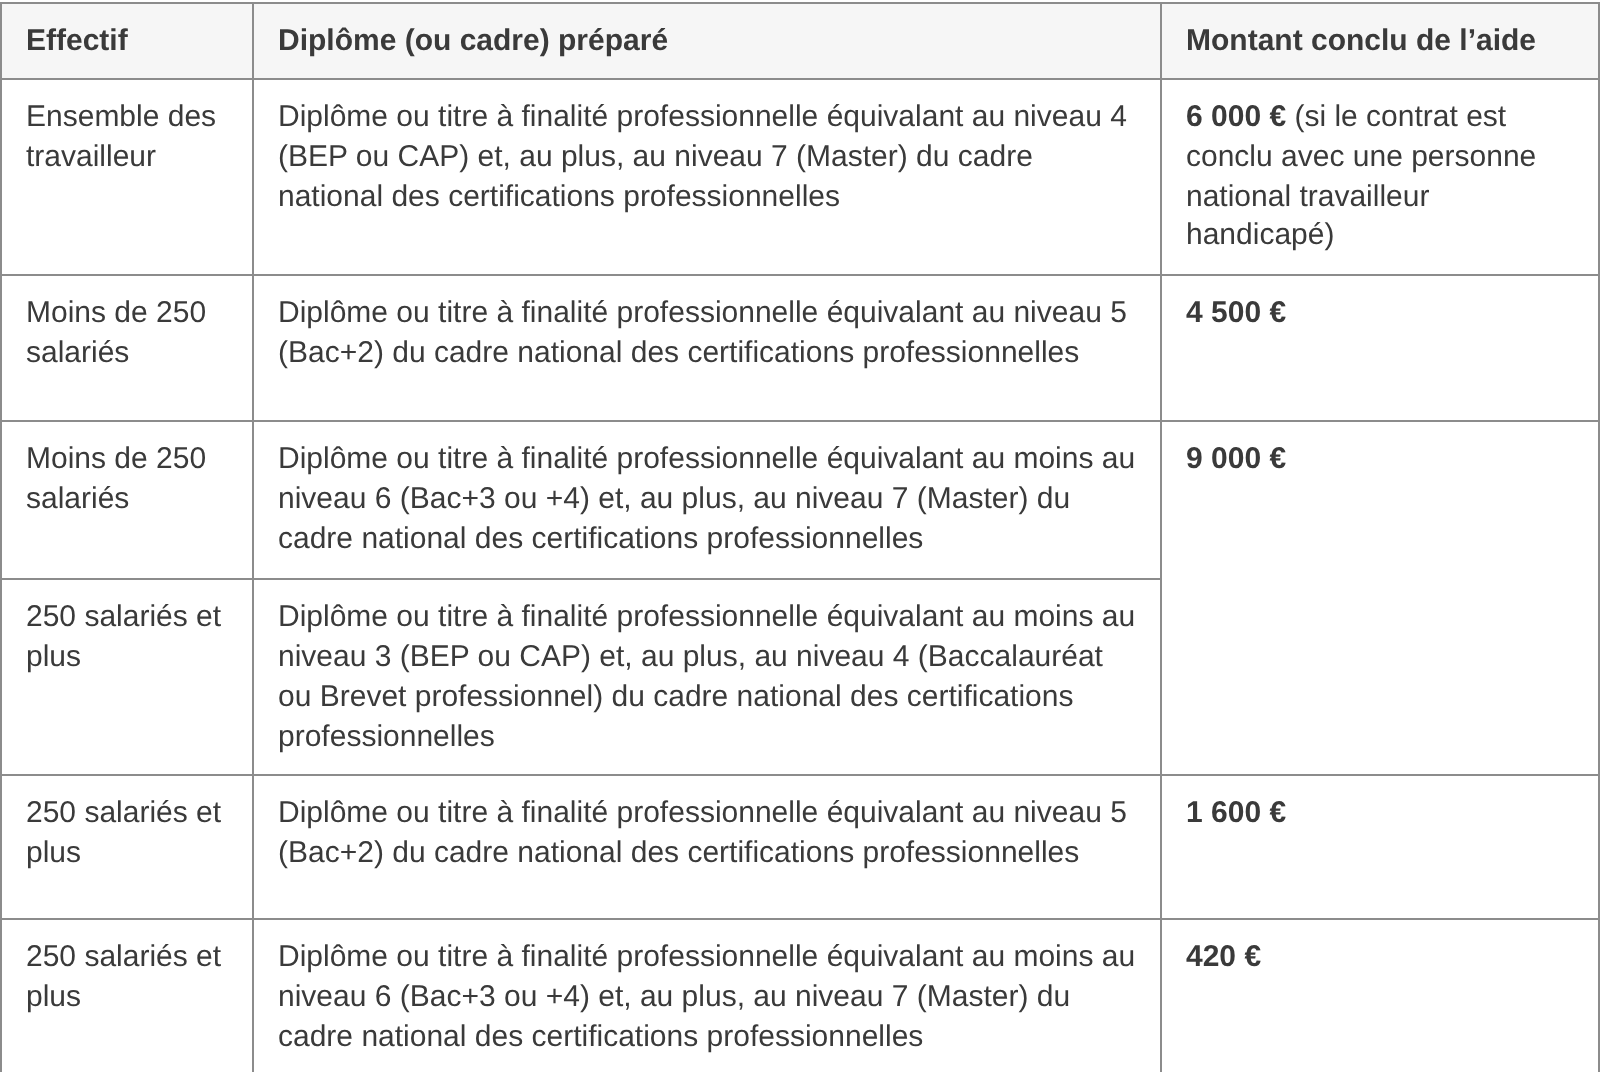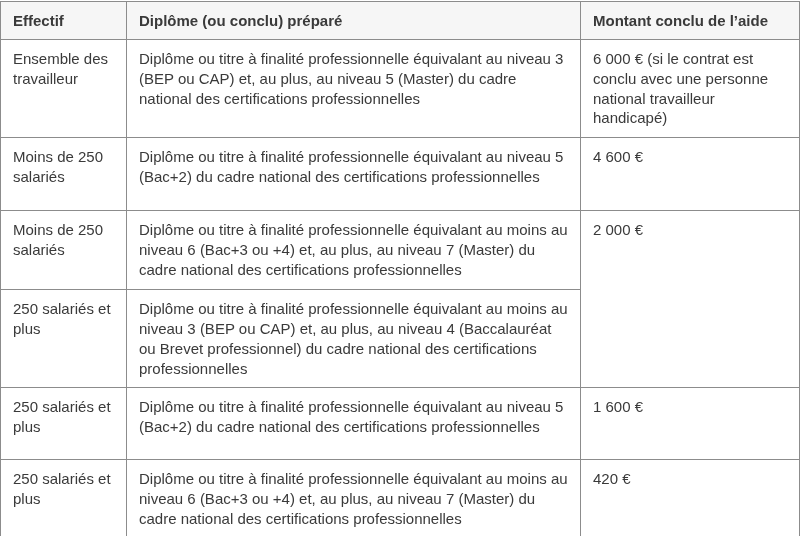--- a/index.html
+++ b/index.html
@@ -40,21 +40,21 @@
     background: var(--row-bg, #fff);
     word-wrap: break-word;
   }
   th {
     background: var(--header-bg, #f6f6f6);
     font-weight: 700;
     vertical-align: middle;
     padding-top: 8px;
     padding-bottom: 8px;
   }
-  td strong { font-weight: 400; }
+  td strong { font-weight: 700; }
   tr.r-head { height: 38px; }
   tr.r0 { height: 97px; }
   tr.r1 { height: 73px; }
   tr.r2 { height: 79px; }
   tr.r3 { height: 93px; }
   tr.r4 { height: 72px; }
   tr.r5 { height: 80px; }
 </style>
 </head>
 <body>
@@ -62,39 +62,39 @@
 <div class="page">
   <table class="aid-table">
     <colgroup>
       <col class="c-effectif">
       <col class="c-diplome">
       <col class="c-montant">
     </colgroup>
     <thead>
       <tr class="r-head">
         <th>Effectif</th>
-        <th>Diplôme (ou conclu) préparé</th>
+        <th>Diplôme (ou cadre) préparé</th>
         <th>Montant conclu de l’aide</th>
       </tr>
     </thead>
     <tbody>
       <tr class="r0">
         <td>Ensemble des travailleur</td>
-        <td>Diplôme ou titre à finalité professionnelle équivalant au niveau 3 (BEP ou CAP) et, au plus, au niveau 5 (Master) du cadre national des certifications professionnelles</td>
+        <td>Diplôme ou titre à finalité professionnelle équivalant au niveau 4 (BEP ou CAP) et, au plus, au niveau 7 (Master) du cadre national des certifications professionnelles</td>
         <td><strong>6 000 €</strong><span> (si le contrat est conclu avec une personne national travailleur handicapé)</span></td>
       </tr>
       <tr class="r1">
         <td>Moins de 250 salariés</td>
         <td>Diplôme ou titre à finalité professionnelle équivalant au niveau 5 (Bac+2) du cadre national des certifications professionnelles</td>
-        <td><strong>4 600 €</strong></td>
+        <td><strong>4 500 €</strong></td>
       </tr>
       <tr class="r2">
         <td>Moins de 250 salariés</td>
         <td>Diplôme ou titre à finalité professionnelle équivalant au moins au niveau 6 (Bac+3 ou +4) et, au plus, au niveau 7 (Master) du cadre national des certifications professionnelles</td>
-        <td rowspan="2"><strong>2 000 €</strong></td>
+        <td rowspan="2"><strong>9 000 €</strong></td>
       </tr>
       <tr class="r3">
         <td>250 salariés et plus</td>
         <td>Diplôme ou titre à finalité professionnelle équivalant au moins au niveau 3 (BEP ou CAP) et, au plus, au niveau 4 (Baccalauréat ou Brevet professionnel) du cadre national des certifications professionnelles</td>
       </tr>
       <tr class="r4">
         <td>250 salariés et plus</td>
         <td>Diplôme ou titre à finalité professionnelle équivalant au niveau 5 (Bac+2) du cadre national des certifications professionnelles</td>
         <td><strong>1 600 €</strong></td>
       </tr>

